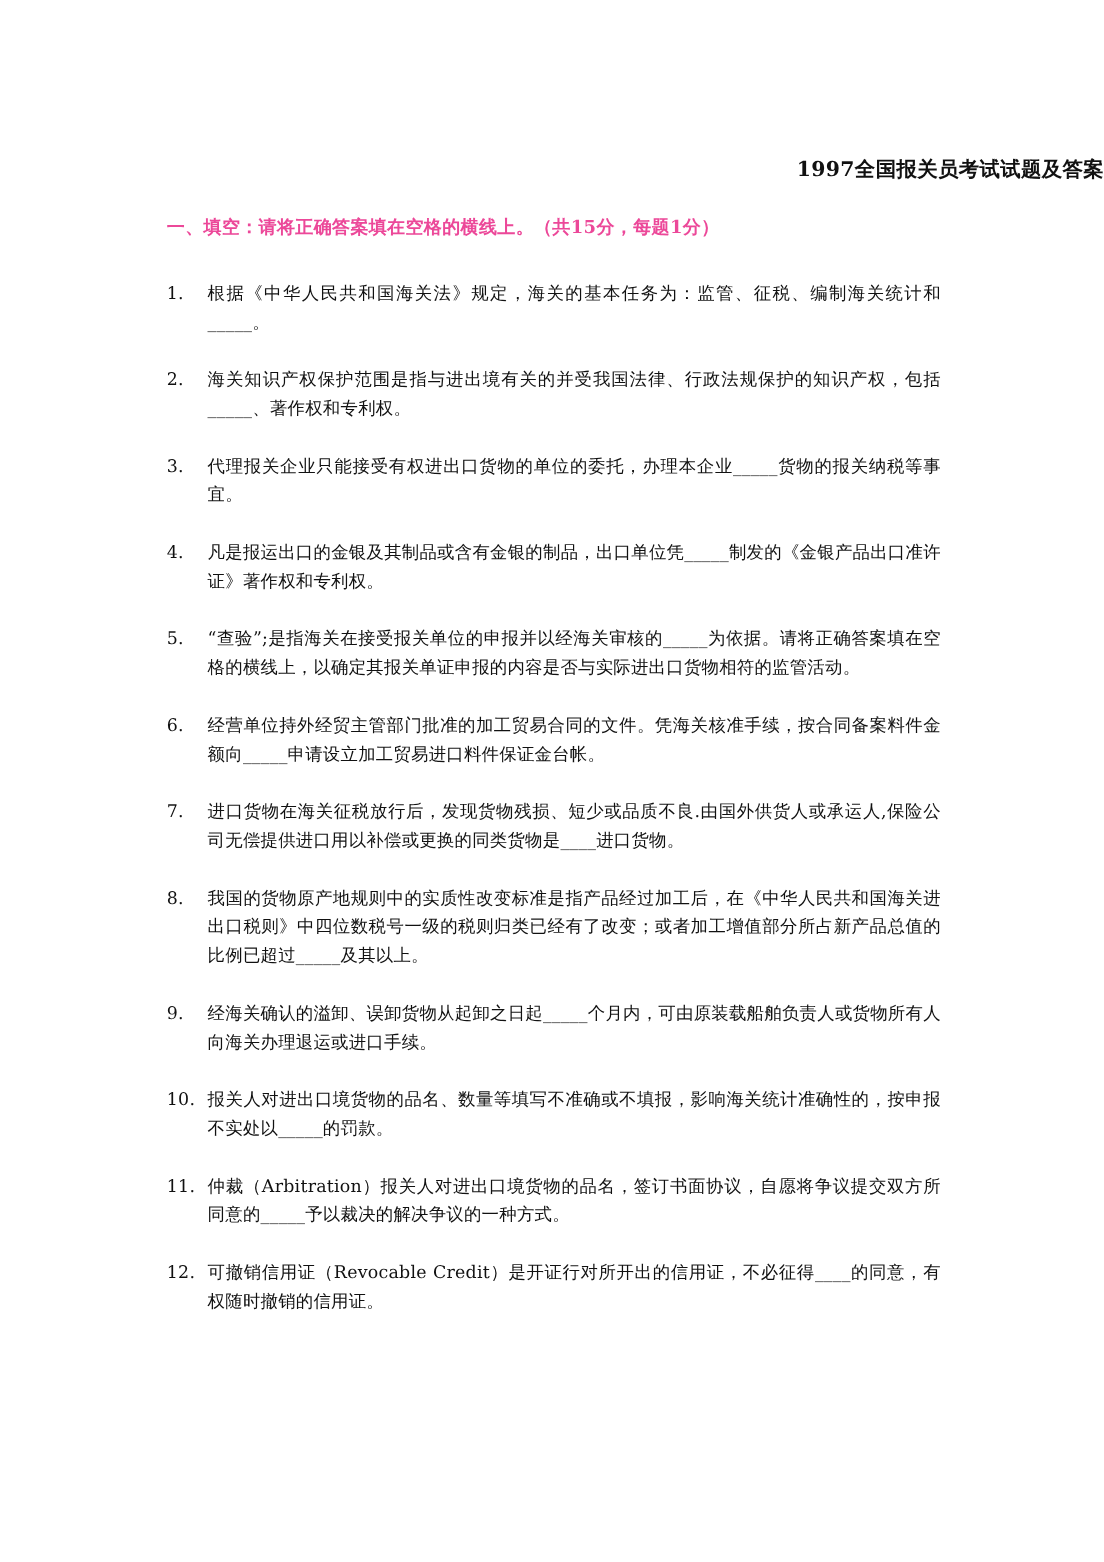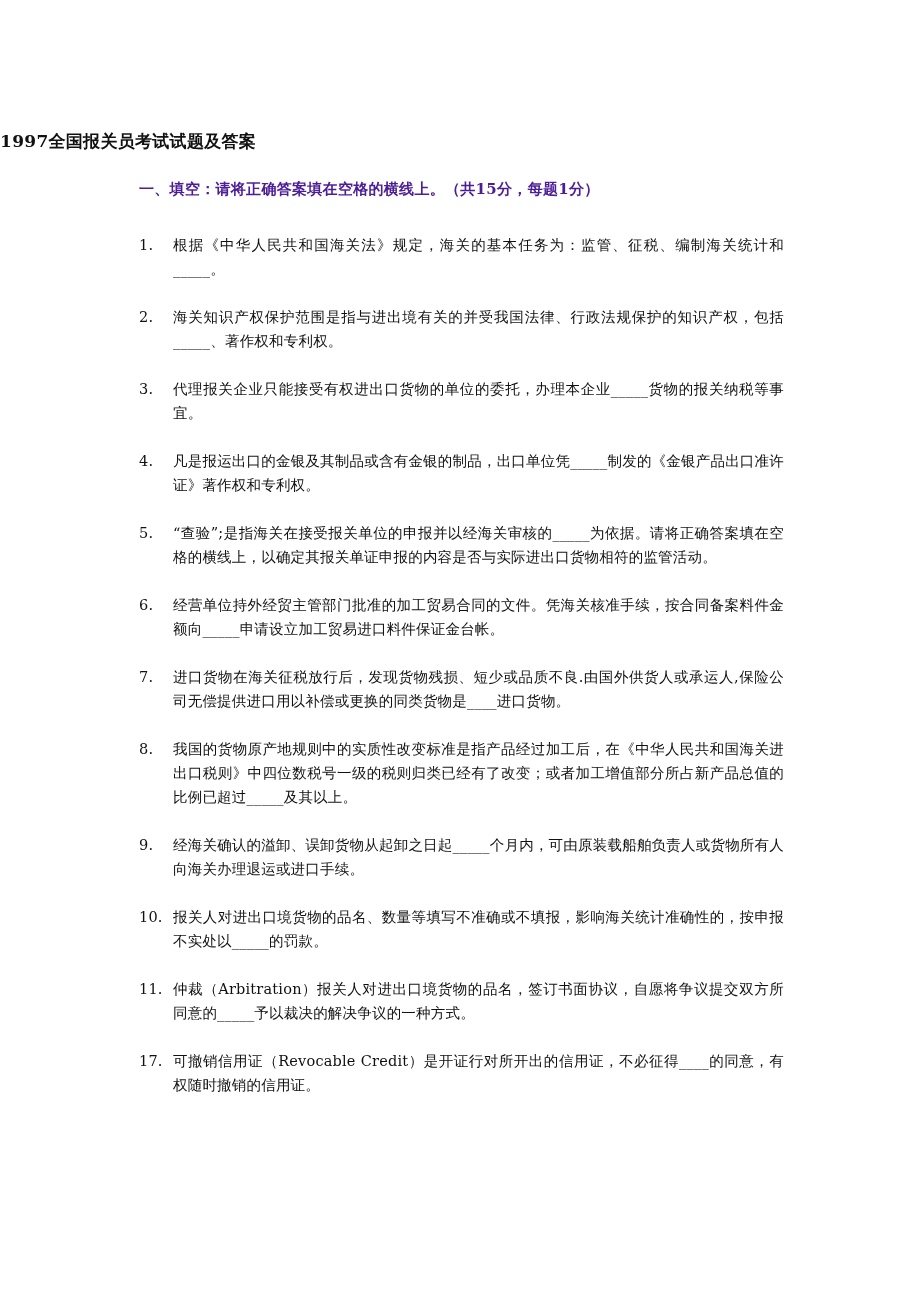--- a/index.html
+++ b/index.html
@@ -1,22 +1,22 @@
 <!DOCTYPE html>
 <html><head>
 <meta charset="utf-8">
 <style>
   html, body { margin: 0; padding: 0; background: #ffffff; }
   body { width: 920px; height: 1302px; overflow: hidden; position: relative;
          font-family: "DejaVu Serif", "Liberation Serif", serif; color: #111111; }
   .page { position: absolute; left: 0; top: 0; width: 920px; height: 1302px; background: #fff; }
-  .title { position: absolute; top: 130px; left: 0; width: 920px; text-align: left;
+  .title { position: absolute; top: 130px; left: 0; width: 920px; text-align: right;
            font-size: 17px; font-weight: bold; letter-spacing: 0.3px; }
   .section-heading { position: absolute; top: 180px; left: 139px; font-size: 15px; font-weight: bold;
-                     color: #4c1d95; letter-spacing: 0.3px; }
+                     color: #ec4899; letter-spacing: 0.3px; }
   .questions { position: absolute; top: 233px; left: 139px; width: 645px; margin: 0; padding: 0; list-style: none; }
   .q { position: relative; padding-left: 34px; font-size: 14.5px; line-height: 24px; text-align: justify;
        margin-bottom: 24px; letter-spacing: 0.2px; }
   .q-num { position: absolute; left: 0; top: 0; }
 </style>
 </head>
 <body>
 
 <div class="page">
   <div class="title">1997全国报关员考试试题及答案</div>
@@ -26,15 +26,15 @@
     <li class="q"><span class="q-num">2.</span><span>海关知识产权保护范围是指与进出境有关的并受我国法律、行政法规保护的知识产权，包括_____、著作权和专利权。</span></li>
     <li class="q"><span class="q-num">3.</span><span>代理报关企业只能接受有权进出口货物的单位的委托，办理本企业_____货物的报关纳税等事宜。</span></li>
     <li class="q"><span class="q-num">4.</span><span>凡是报运出口的金银及其制品或含有金银的制品，出口单位凭_____制发的《金银产品出口准许证》著作权和专利权。</span></li>
     <li class="q"><span class="q-num">5.</span><span>“查验”;是指海关在接受报关单位的申报并以经海关审核的_____为依据。请将正确答案填在空格的横线上，以确定其报关单证申报的内容是否与实际进出口货物相符的监管活动。</span></li>
     <li class="q"><span class="q-num">6.</span><span>经营单位持外经贸主管部门批准的加工贸易合同的文件。凭海关核准手续，按合同备案料件金额向_____申请设立加工贸易进口料件保证金台帐。</span></li>
     <li class="q"><span class="q-num">7.</span><span>进口货物在海关征税放行后，发现货物残损、短少或品质不良.由国外供货人或承运人,保险公司无偿提供进口用以补偿或更换的同类货物是____进口货物。</span></li>
     <li class="q"><span class="q-num">8.</span><span>我国的货物原产地规则中的实质性改变标准是指产品经过加工后，在《中华人民共和国海关进出口税则》中四位数税号一级的税则归类已经有了改变；或者加工增值部分所占新产品总值的比例已超过_____及其以上。</span></li>
     <li class="q"><span class="q-num">9.</span><span>经海关确认的溢卸、误卸货物从起卸之日起_____个月内，可由原装载船舶负责人或货物所有人向海关办理退运或进口手续。</span></li>
     <li class="q"><span class="q-num">10.</span><span>报关人对进出口境货物的品名、数量等填写不准确或不填报，影响海关统计准确性的，按申报不实处以_____的罚款。</span></li>
     <li class="q"><span class="q-num">11.</span><span>仲裁（Arbitration）报关人对进出口境货物的品名，签订书面协议，自愿将争议提交双方所同意的_____予以裁决的解决争议的一种方式。</span></li>
-    <li class="q"><span class="q-num">17.</span><span>可撤销信用证（Revocable Credit）是开证行对所开出的信用证，不必征得____的同意，有权随时撤销的信用证。</span></li>
+    <li class="q"><span class="q-num">12.</span><span>可撤销信用证（Revocable Credit）是开证行对所开出的信用证，不必征得____的同意，有权随时撤销的信用证。</span></li>
   </ol>
 </div>
 
 </body></html>

